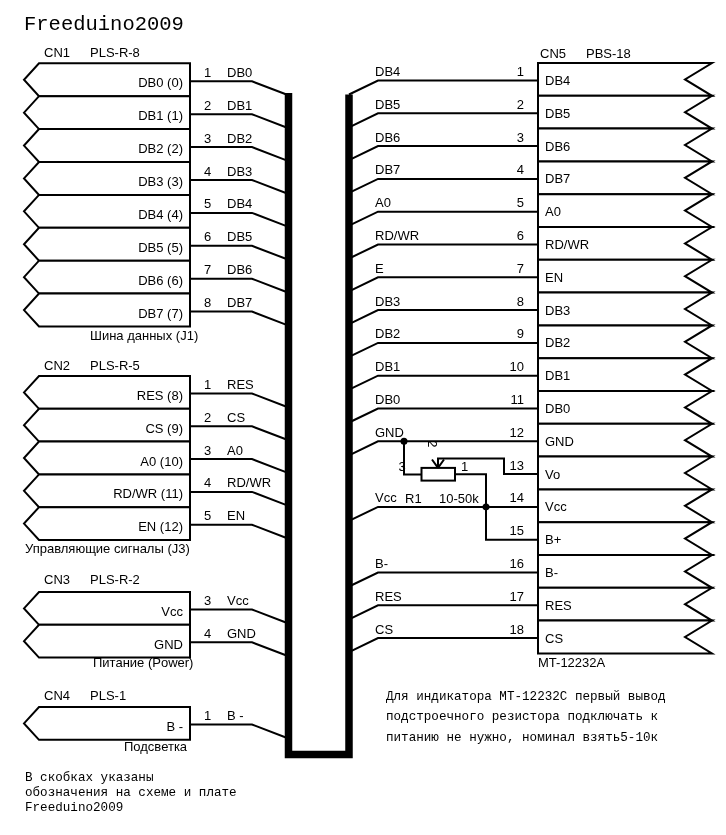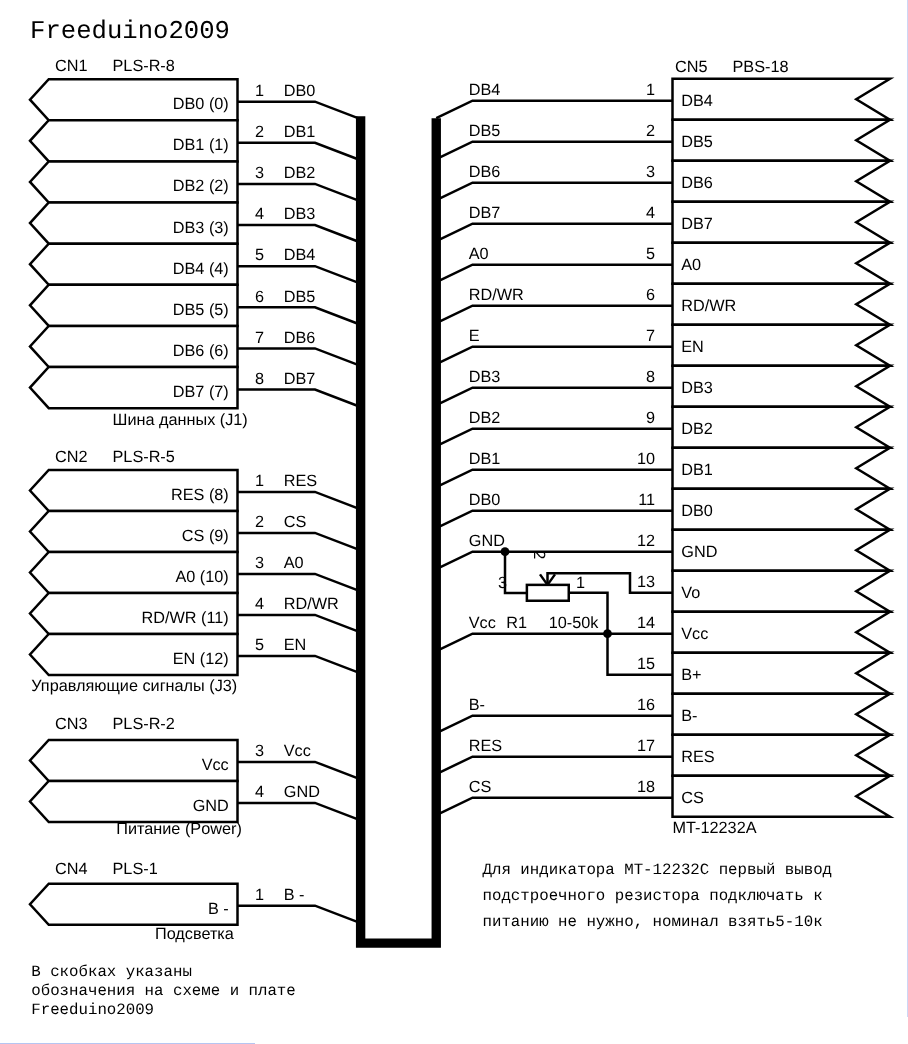--- a/index.html
+++ b/index.html
@@ -1,16 +1,16 @@
 <!DOCTYPE html>
 <html><head>
 <meta charset="utf-8">
 <style>
   html,body{margin:0;padding:0;background:#fff}
-  #stage{width:726px;height:835px;position:relative;background:#1d4ed8}
+  #stage{width:726px;height:835px;position:relative;background:#be185d}
   svg{display:block}
   text{fill:#000}
   .box{fill:#fff;stroke:#000;stroke-width:2}
   .w{stroke:#000;stroke-width:2;fill:none}
   .bus{stroke:#000;stroke-width:7.5;fill:none;stroke-linejoin:miter}
   .lbl,.hdr,.cap,.num{font:13px "Liberation Sans",sans-serif}
   .mono{font:12.6px "Liberation Mono","DejaVu Sans Mono",monospace}
   .title-t{font:20.5px "Liberation Mono","DejaVu Sans Mono",monospace}
   .dot{fill:#000;stroke:none}
 </style>

